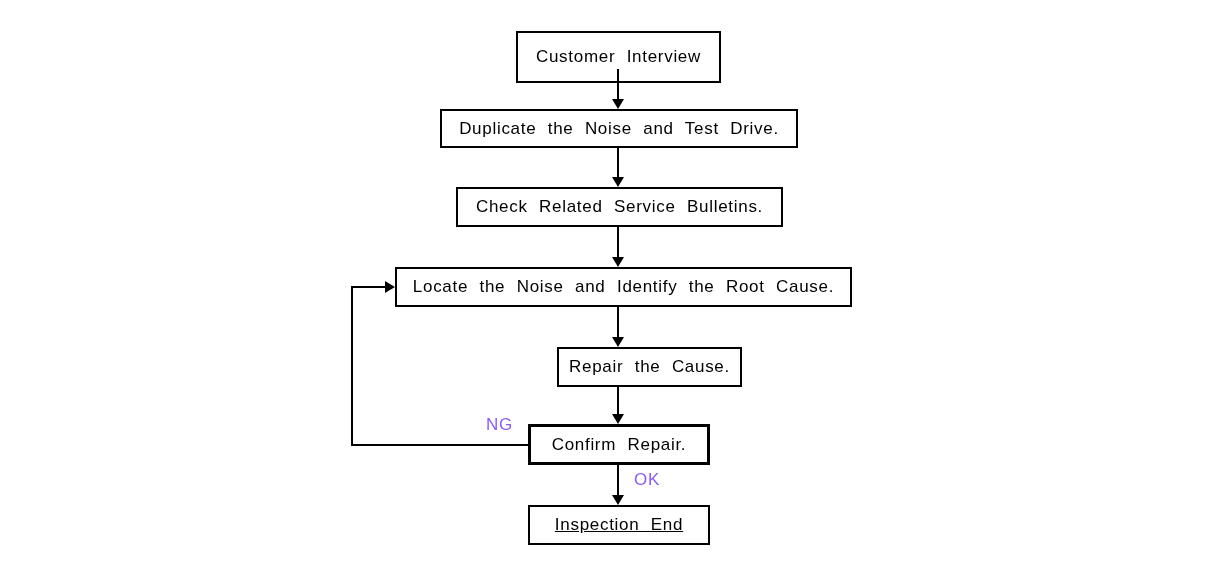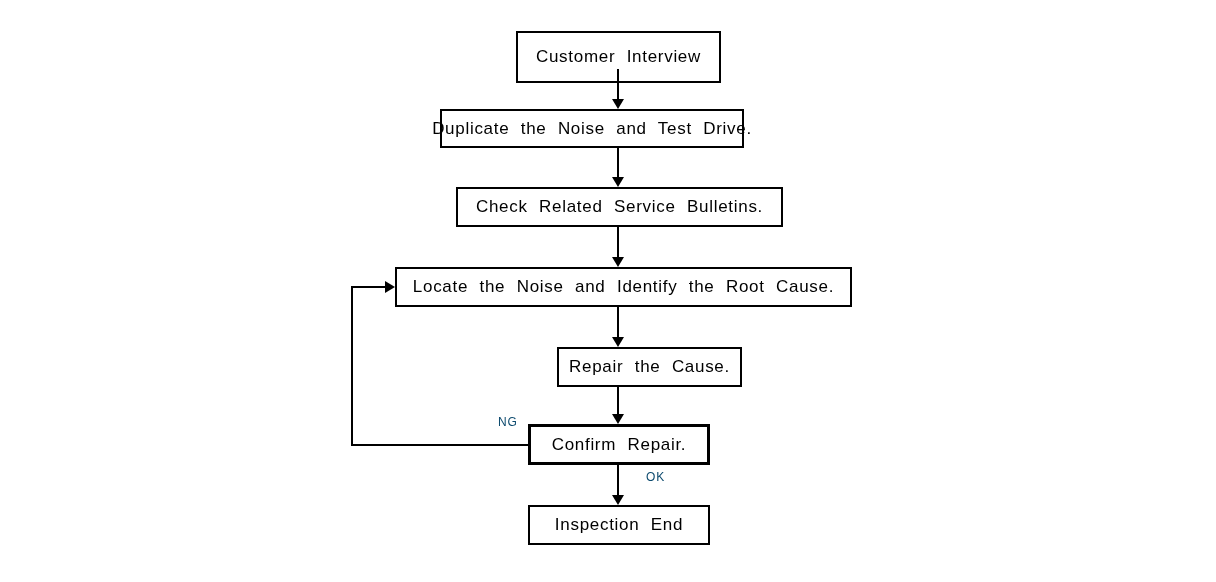--- a/index.html
+++ b/index.html
@@ -25,26 +25,26 @@
     font-size: 17px;
     letter-spacing: 0.7px;
     word-spacing: 6px;
     white-space: nowrap;
     color: #000000;
   }
   .node.heavy { border-width: 3px; }
 
   
   .b1 { left: 516px; top: 31px;  width: 205px; height: 52px; }
-  .b2 { left: 440px; top: 109px; width: 304px; height: 39px; }
+  .b2 { left: 440px; top: 109px; width: 358px; height: 39px; }
   .b3 { left: 456px; top: 187px; width: 327px; height: 40px; }
   .b4 { left: 395px; top: 267px; width: 457px; height: 40px; }
   .b5 { left: 557px; top: 347px; width: 185px; height: 40px; }
   .b6 { left: 528px; top: 424px; width: 182px; height: 41px; text-align: center; }
-  .b7 { left: 528px; top: 505px; width: 182px; height: 40px; }
+  .b7 { left: 528px; top: 505px; width: 182px; height: 40px; text-decoration: underline; }
 
   .vline {
     position: absolute;
     width: 2px;
     background: #000000;
     left: 617px;
   }
   .hline {
     position: absolute;
     height: 2px;
@@ -81,25 +81,24 @@
   .a6-head { top: 495px; }
 
   
   .fb-bottom { left: 351px; top: 444px; width: 177px; }
   .fb-vert   { left: 351px; top: 286px; height: 160px; width: 2px; position: absolute; background: #000000; }
   .fb-top    { left: 351px; top: 286px; width: 34px; }
   .fb-head   { left: 385px; top: 281px; }
 
   .edge-label {
     position: absolute;
-    font-size: 12px;
+    font-size: 17px;
     letter-spacing: 0.8px;
-    color: #0c4a6e;
+    color: #8b5cf6;
     white-space: nowrap;
-    margin-left: 12px;
   }
   .lbl-ng { left: 486px; top: 415px; }
   .lbl-ok { left: 634px; top: 470px; }
 </style>
 </head>
 <body>
 
 <div class="canvas">
 
   <div class="node b1">Customer Interview</div>

